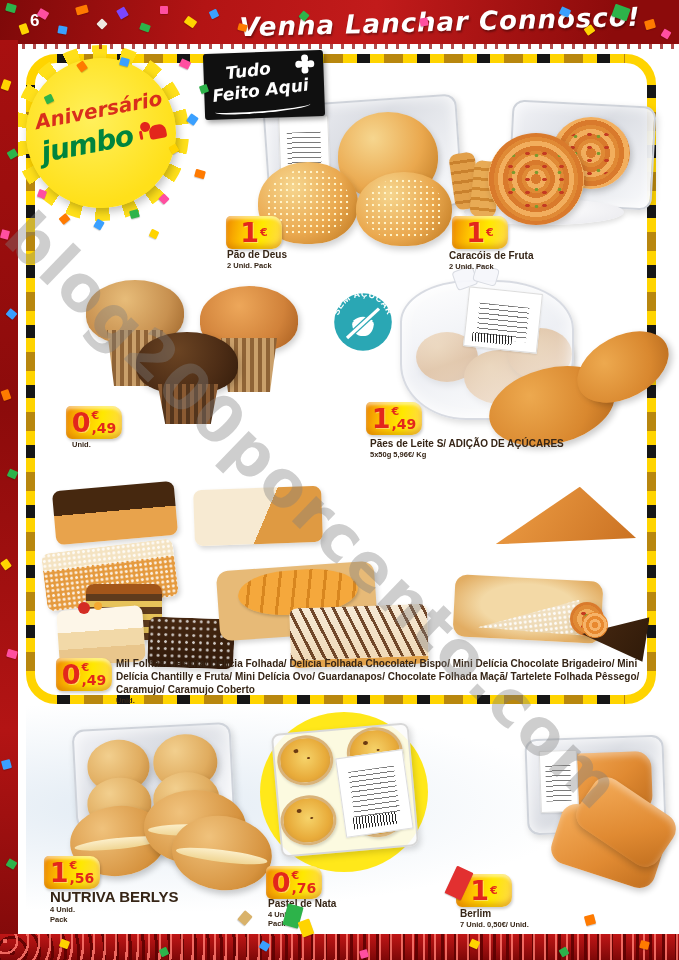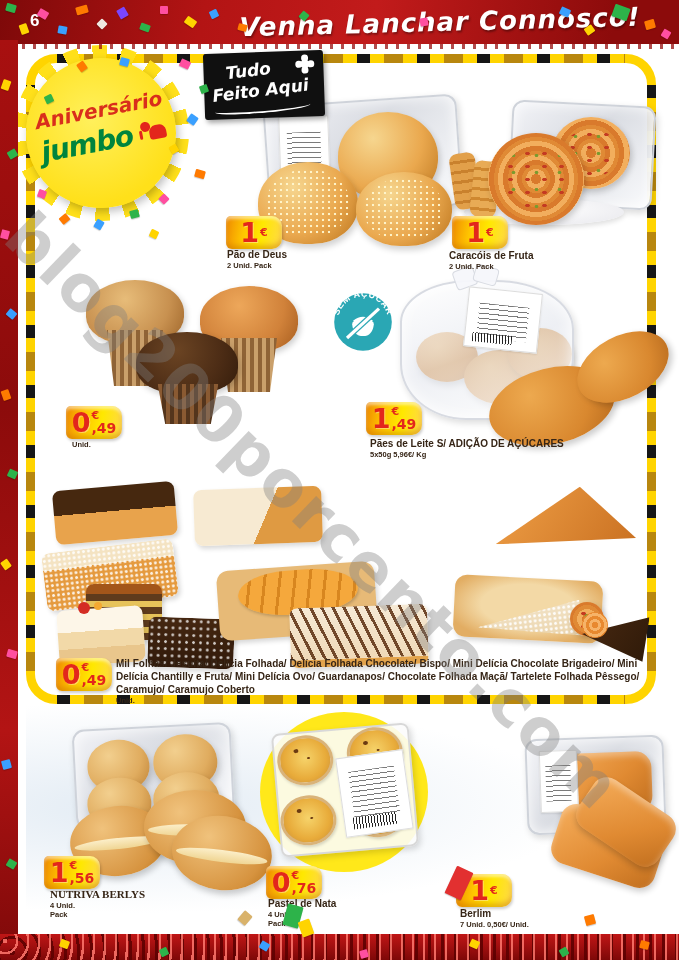--- a/index.html
+++ b/index.html
@@ -71,21 +71,21 @@
   .ptag .pcol{display:flex;flex-direction:column;align-items:flex-start;margin-left:1px;}
   .ptag .cur{font:900 11px "DejaVu Sans",sans-serif;color:#e3261c;line-height:1;}
   .ptag .cents{font:900 14px "DejaVu Sans",sans-serif;color:#e3261c;line-height:1;}
 
   
   .plabel{position:absolute;z-index:6;color:#362516;}
   .pname{font-size:10px;font-weight:700;line-height:1.15;}
   .pname-sm{font-size:10px;font-weight:700;line-height:1.3;}
   .hl{font-weight:900;}
   .ppack{font-size:7.5px;font-weight:700;line-height:1.3;}
-  .pbrand{font-size:11px;font-weight:900;line-height:1.15;font-family:Liberation Serif, serif;}
+  .pbrand{font-size:15px;font-weight:900;line-height:1.15;}
 
   
   .wmark{position:absolute;left:42px;top:198px;z-index:60;white-space:nowrap;
     font:700 64px "DejaVu Sans",sans-serif;color:rgba(125,125,125,.38);letter-spacing:2px;
     transform:rotate(44deg);transform-origin:left top;pointer-events:none;}
 
   
   .fig{position:absolute;z-index:4;}
   .fig *{position:absolute;}
   .shell{background:linear-gradient(135deg, rgba(242,243,247,.96), rgba(213,216,223,.9) 45%, rgba(250,251,253,.96));

